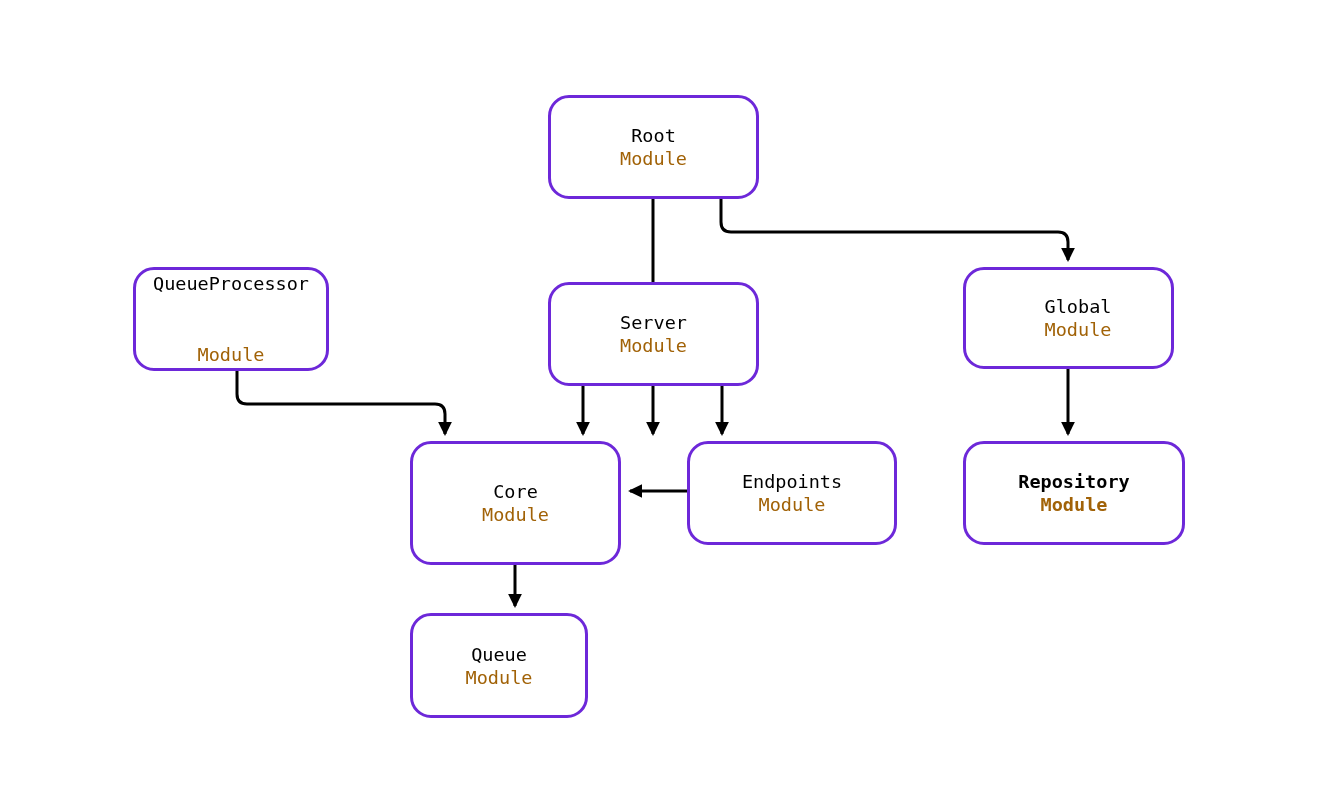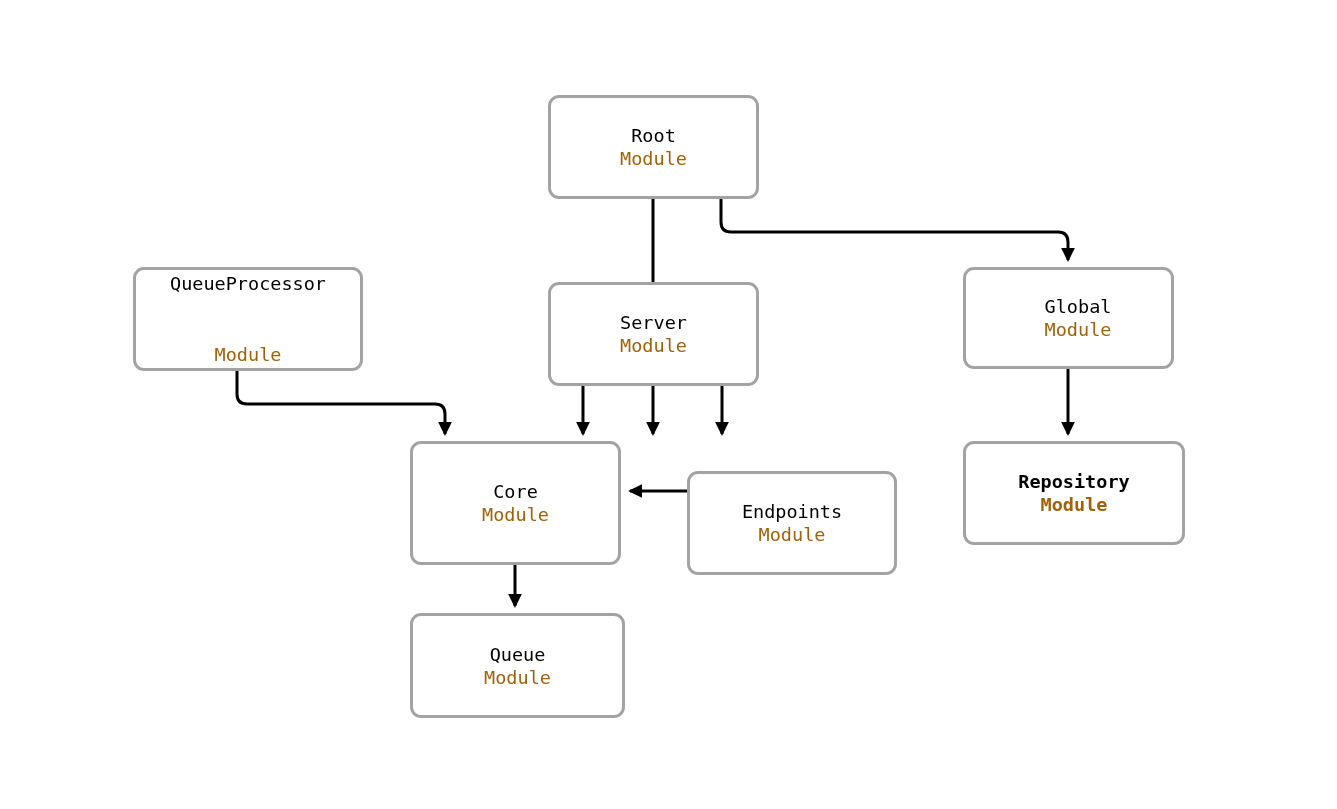--- a/index.html
+++ b/index.html
@@ -23,22 +23,22 @@
     left: 0;
     top: 0;
     width: 1337px;
     height: 809px;
     pointer-events: none;
   }
   .node {
     position: absolute;
     box-sizing: border-box;
     background: #ffffff;
-    border: 3px solid #a3a3a3;
-    border-radius: 11px;
+    border: 3px solid #6d28d9;
+    border-radius: 21px;
     display: flex;
     flex-direction: column;
     align-items: center;
     justify-content: center;
     z-index: 2;
   }
   .node-label {
     font-family: "DejaVu Sans Mono", "Liberation Mono", monospace;
     font-size: 18.5px;
     line-height: 23px;
@@ -83,48 +83,48 @@
     <path d="M 1068 369 L 1068 434" fill="none" stroke="#000000" stroke-width="3" marker-end="url(#arrow-head)"></path>
 
     <path d="M 515 545 L 515 606" fill="none" stroke="#000000" stroke-width="3" marker-end="url(#arrow-head)"></path>
   </svg>
 
   <div class="node" style="left:548px; top:95px; width:211px; height:104px;">
     <div class="node-label">Root</div>
     <div class="node-label-line2">Module</div>
   </div>
 
-  <div class="node" style="left:133px; top:267px; width:230px; height:104px;gap:48px;">
+  <div class="node" style="left:133px; top:267px; width:196px; height:104px;gap:48px;">
     <div class="node-label">QueueProcessor</div>
     <div class="node-label-line2">Module</div>
   </div>
 
   <div class="node" style="left:548px; top:282px; width:211px; height:104px;">
     <div class="node-label">Server</div>
     <div class="node-label-line2">Module</div>
   </div>
 
   <div class="node" style="left:963px; top:267px; width:211px; height:102px;padding-left:19px;">
     <div class="node-label">Global</div>
     <div class="node-label-line2">Module</div>
   </div>
 
   <div class="node" style="left:410px; top:441px; width:211px; height:124px;">
     <div class="node-label">Core</div>
     <div class="node-label-line2">Module</div>
   </div>
 
-  <div class="node" style="left:687px; top:441px; width:210px; height:104px;margin-top:30px;">
+  <div class="node" style="left:687px; top:441px; width:210px; height:104px;">
     <div class="node-label">Endpoints</div>
     <div class="node-label-line2">Module</div>
   </div>
 
   <div class="node" style="left:963px; top:441px; width:222px; height:104px;font-weight:bold;">
     <div class="node-label">Repository</div>
     <div class="node-label-line2">Module</div>
   </div>
 
-  <div class="node" style="left:410px; top:613px; width:215px; height:105px;">
+  <div class="node" style="left:410px; top:613px; width:178px; height:105px;">
     <div class="node-label">Queue</div>
     <div class="node-label-line2">Module</div>
   </div>
 
 </div>
 
 </body></html>

